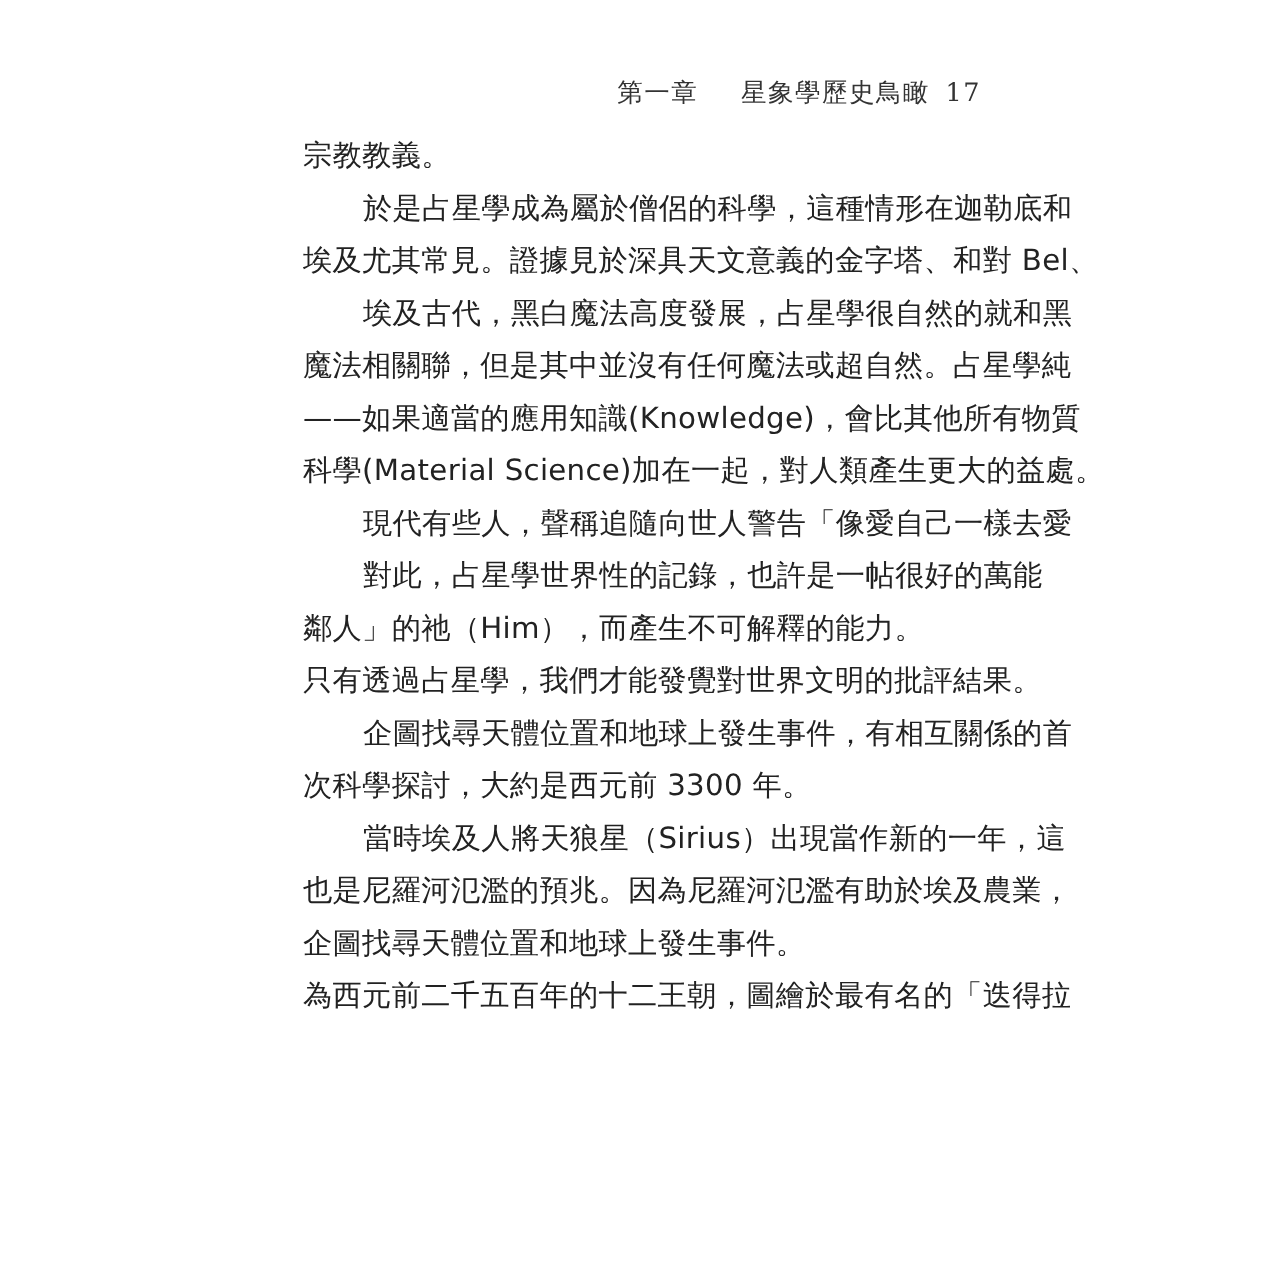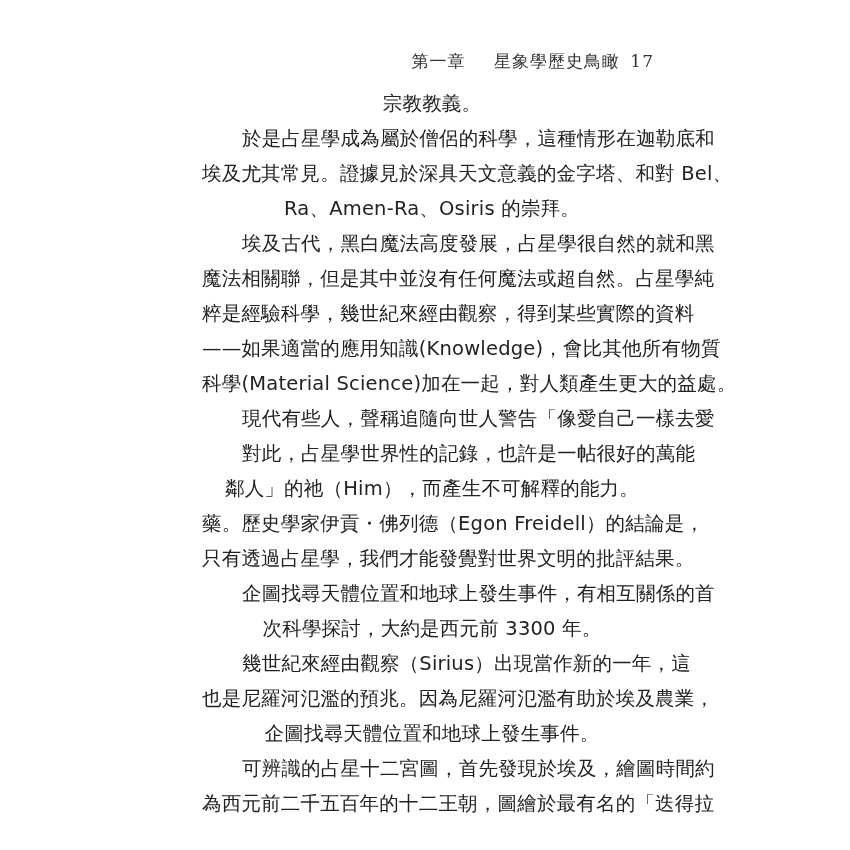--- a/index.html
+++ b/index.html
@@ -39,52 +39,47 @@
       top: 86px;
       width: 460px;
     }
     .line {
       height: 35px;
       line-height: 35px;
       font-size: 19.5px;
       white-space: nowrap;
       letter-spacing: 0.2px;
       color: #222222;
-      text-align: center;
     }
     .line.indent { padding-left: 40px; }
   </style>
 </head>
 <body>
 
 <div class="page">
 
   <div class="running-header">
     <span class="chapter">第一章</span>
     <span class="title">星象學歷史鳥瞰</span>
     <span class="page-num">17</span>
   </div>
 
   <div class="body-text">
     <div class="line">宗教教義。</div>
     <div class="line indent">於是占星學成為屬於僧侶的科學，這種情形在迦勒底和</div>
     <div class="line">埃及尤其常見。證據見於深具天文意義的金字塔、和對 Bel、</div>
-    <div class="line">Ra、Amen-Ra、Osiris 的崇拜。</div>
     <div class="line indent">埃及古代，黑白魔法高度發展，占星學很自然的就和黑</div>
     <div class="line">魔法相關聯，但是其中並沒有任何魔法或超自然。占星學純</div>
-    <div class="line">粹是經驗科學，幾世紀來經由觀察，得到某些實際的資料</div>
     <div class="line">——如果適當的應用知識(Knowledge)，會比其他所有物質</div>
     <div class="line">科學(Material Science)加在一起，對人類產生更大的益處。</div>
     <div class="line indent">現代有些人，聲稱追隨向世人警告「像愛自己一樣去愛</div>
     <div class="line indent">對此，占星學世界性的記錄，也許是一帖很好的萬能</div>
     <div class="line">鄰人」的祂（Him），而產生不可解釋的能力。</div>
-    <div class="line">藥。歷史學家伊貢・佛列德（Egon Freidell）的結論是，</div>
     <div class="line">只有透過占星學，我們才能發覺對世界文明的批評結果。</div>
     <div class="line indent">企圖找尋天體位置和地球上發生事件，有相互關係的首</div>
     <div class="line">次科學探討，大約是西元前 3300 年。</div>
-    <div class="line indent">幾世紀來經由觀察（Sirius）出現當作新的一年，這</div>
+    <div class="line indent">當時埃及人將天狼星（Sirius）出現當作新的一年，這</div>
     <div class="line">也是尼羅河氾濫的預兆。因為尼羅河氾濫有助於埃及農業，</div>
     <div class="line">企圖找尋天體位置和地球上發生事件。</div>
-    <div class="line indent">可辨識的占星十二宮圖，首先發現於埃及，繪圖時間約</div>
     <div class="line">為西元前二千五百年的十二王朝，圖繪於最有名的「迭得拉</div>
   </div>
 
 </div>
 
 </body></html>

